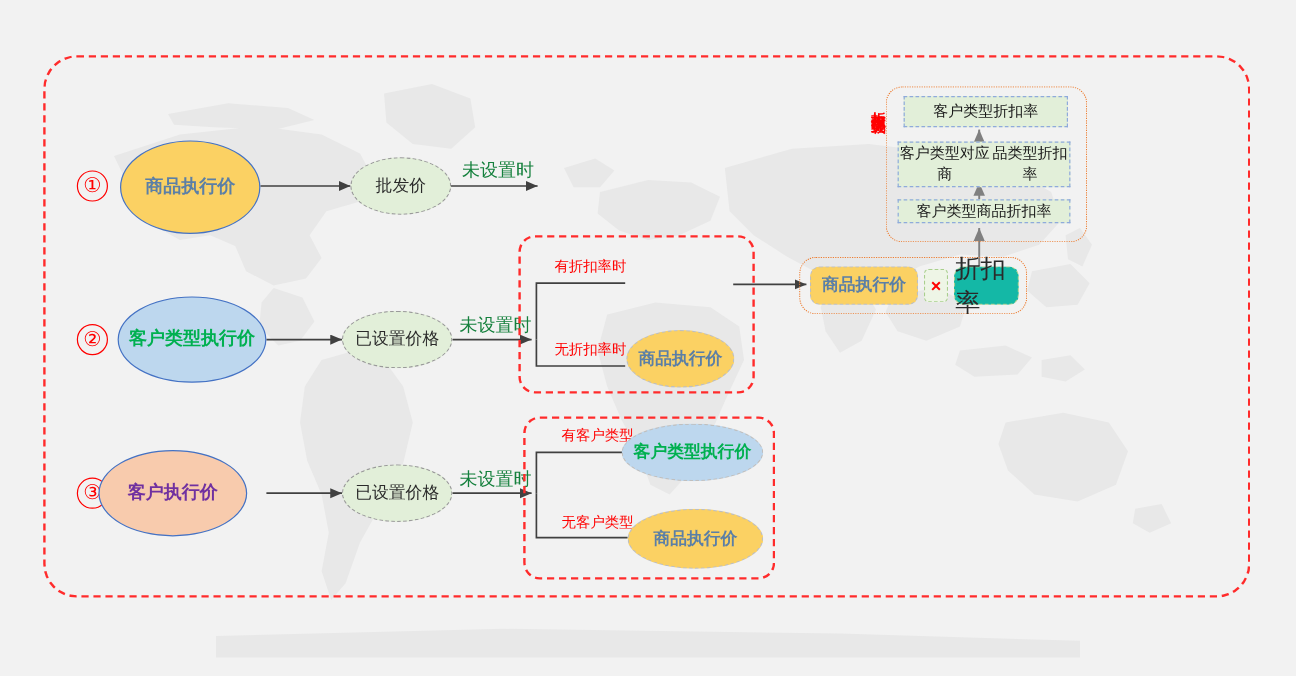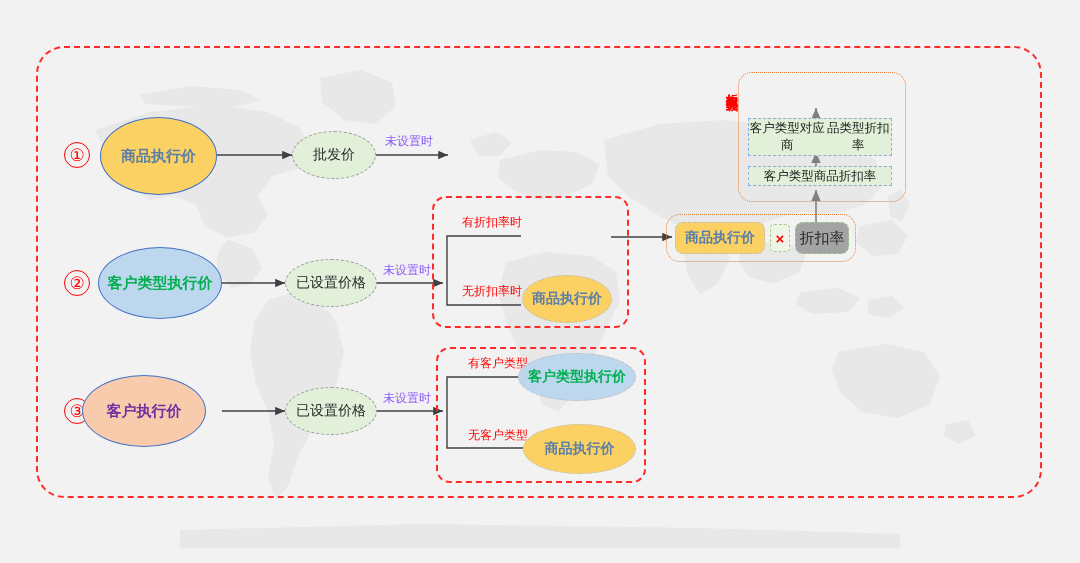--- a/index.html
+++ b/index.html
@@ -90,22 +90,22 @@
     color: #ff0000;
     font-size: 17px;
     display: flex;
     align-items: center;
     justify-content: center;
     box-sizing: border-box;
   }
   
   .edge-label {
     position: absolute;
-    font-size: 12px;
-    color: #8b5cf6;
+    font-size: 15px;
+    color: #15803d;
     white-space: nowrap;
   }
   .edge-label.red {
     color: #ff0000;
     font-weight: normal;
     font-size: 12px;
     margin-left: 15px;
   }
   
   .sub-box-red {
@@ -137,26 +137,26 @@
     color: #5b7fa6;
   }
   .pill-times {
     background: #eef5e6;
     border: 1.3px dashed #a9cf8e;
     border-radius: 4px;
     color: #ff0000;
     font-size: 15px;
   }
   .pill-green {
-    background: #a3a3a3;
+    background: #14b8a6;
     border: 1.3px dashed #a9cf8e;
     border-radius: 8px;
     color: #2a2a2a;
     font-weight: normal;
-    font-size: 15px;
+    font-size: 21px;
   }
   
   .prio-box {
     position: absolute;
     background: #e2efd9;
     border: 1.1px dashed #8faadc;
     display: flex;
     align-items: center;
     justify-content: center;
     text-align: center;
@@ -290,20 +290,21 @@
   <div class="formula-pill pill-yellow" style="left:675px; top:222px; width:90px; height:32px;">商品执行价</div>
 
   <div class="formula-pill pill-times" style="left:770px; top:224px; width:20px; height:28px;">×</div>
 
   <div class="formula-pill pill-green" style="left:795px; top:222px; width:54px; height:32px;">折扣率</div>
 
   <div class="sub-box-orange" style="left:738px; top:72px; width:168px; height:130px;"></div>
 
   <div class="prio-label" style="left:726px; top:84px;">折扣率优先级</div>
 
+  <div class="prio-box" style="left:753px; top:80px; width:137px; height:26px;">客户类型折扣率</div>
 
   <div class="prio-box" style="left:748px; top:118px; width:144px; height:38px; ">
     <span>客户类型对应商</span>
     <span>品类型折扣率</span>
   </div>
 
   <div class="prio-box" style="left:748px; top:166px; width:144px; height:20px;">客户类型商品折扣率</div>
 
   <div class="step-num" style="left:64px; top:398px;">③</div>
 

